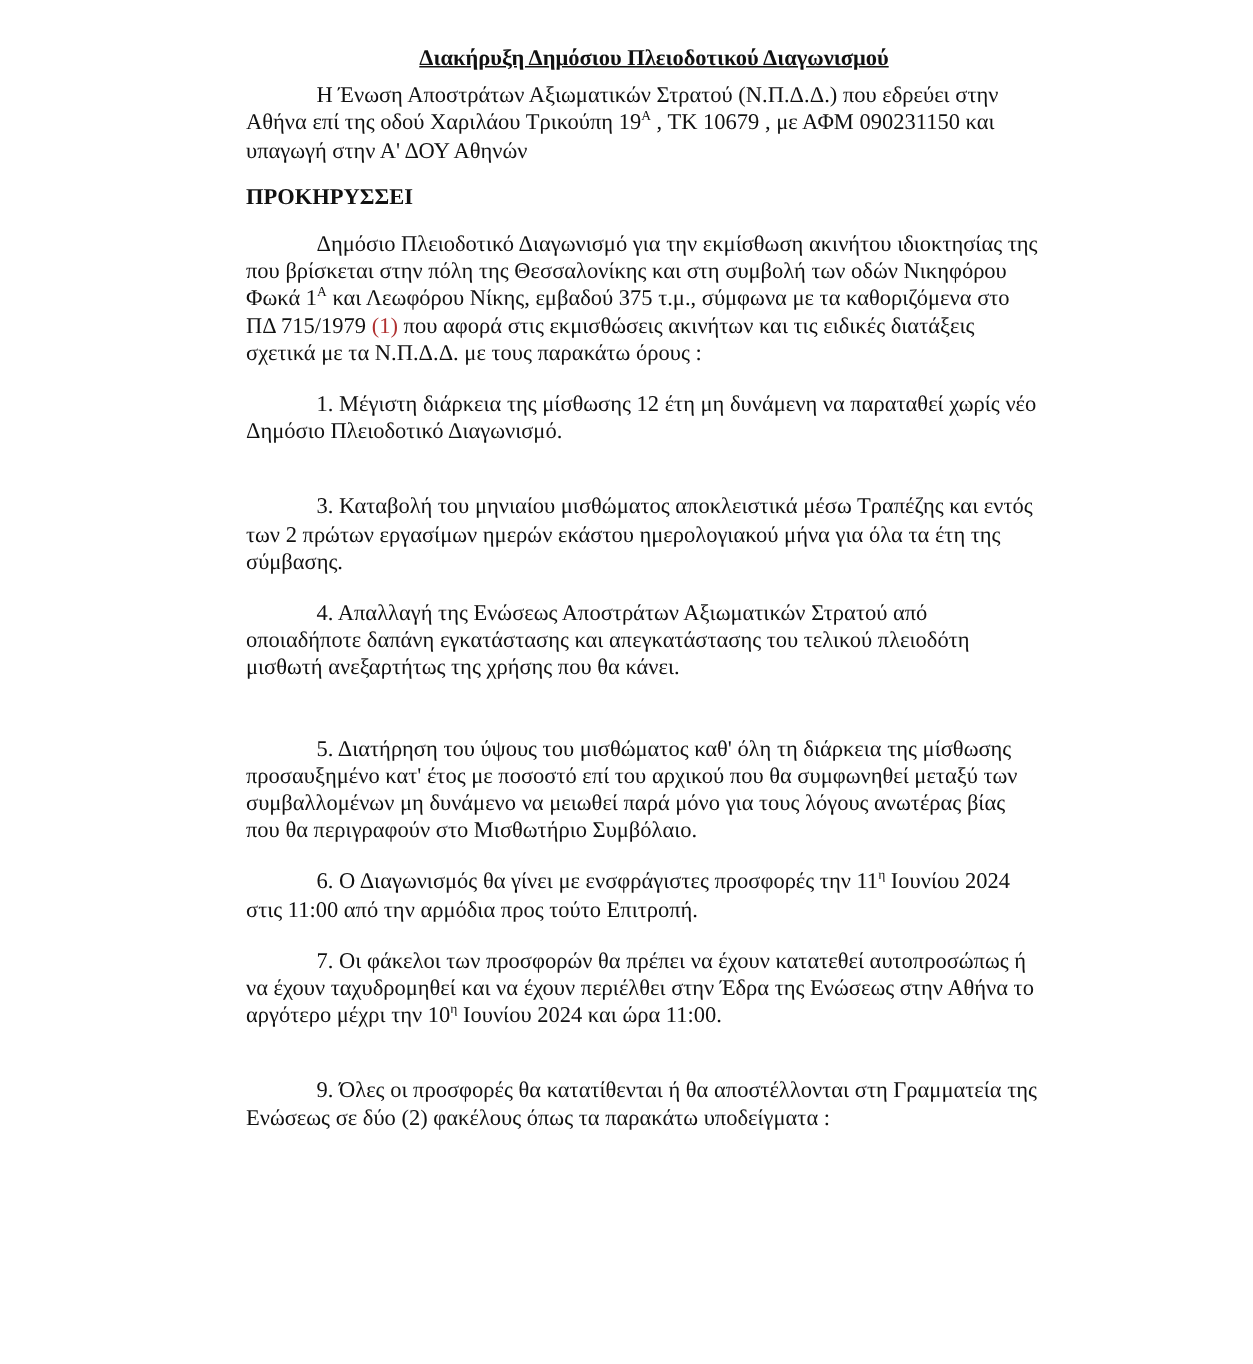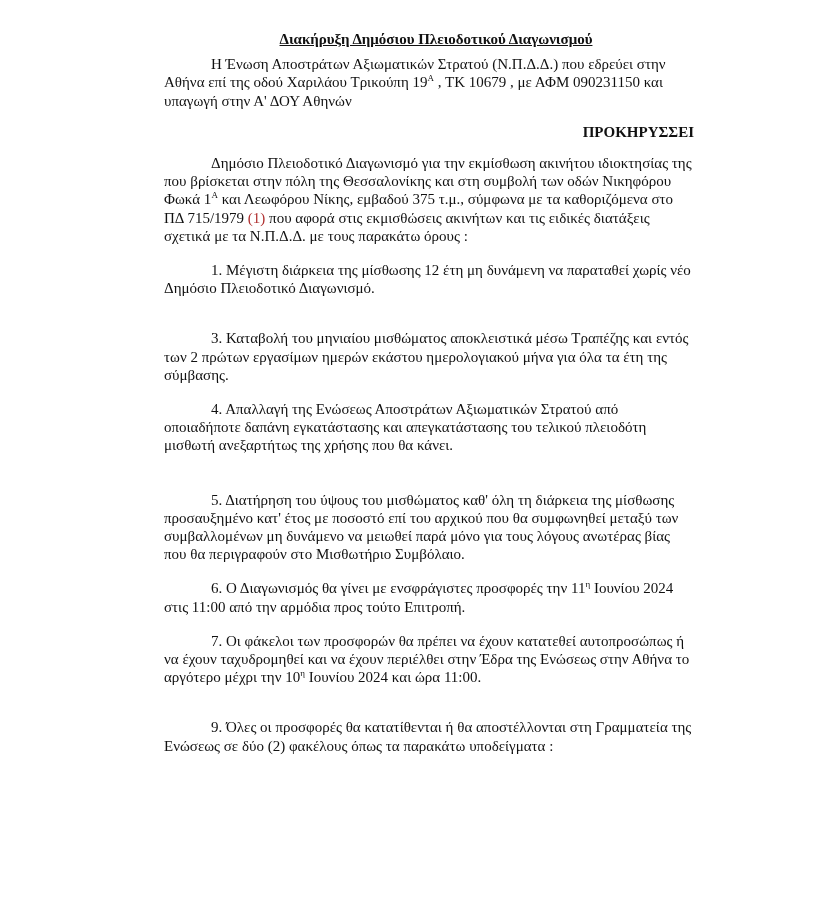--- a/index.html
+++ b/index.html
@@ -8,21 +8,21 @@
     position: absolute; left: 164px; top: 30px; width: 530px;
     font-family: Liberation Serif, serif; font-size: 15px;
     line-height: 18.2px; color: #111111;
   }
   .title {
     text-align: center; font-weight: bold; text-decoration: underline;
     font-size: 15px; margin: 0 0 7px 0; padding-left: 14px;
   }
   .para { margin: 0; text-indent: 47px; }
   .heading {
-    text-align: right; font-weight: bold; margin: 13px 0 13px 0; padding-left: 0px;
+    text-align: left; font-weight: bold; margin: 13px 0 13px 0; padding-left: 0px;
   }
   .red { color: #b03030; }
   sup { font-size: 9px; line-height: 0; vertical-align: 6px; }
   .gap1 { height: 16px; }
   .gap2 { height: 36px; }
 </style>
 </head>
 <body>
 
 <div class="page">

